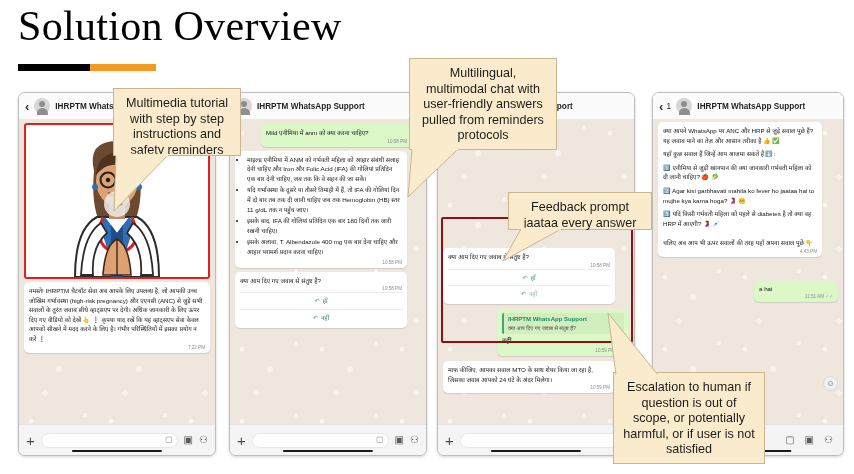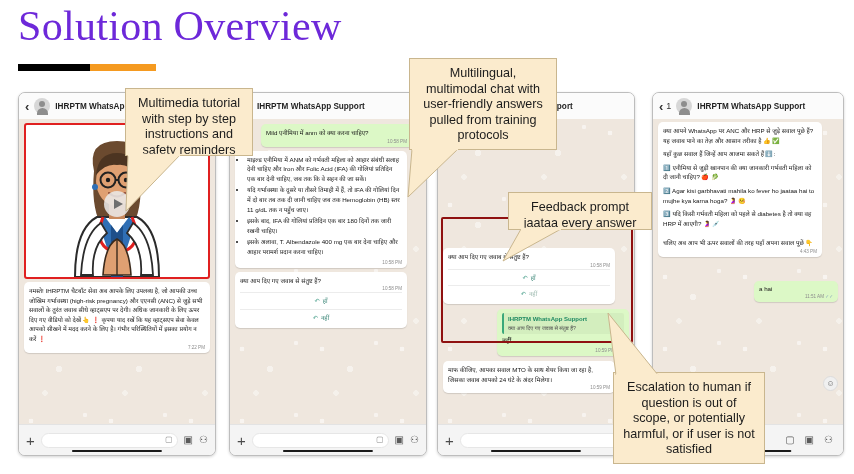--- a/index.html
+++ b/index.html
@@ -8,21 +8,21 @@
     background:#ffffff;
     font-family:"Liberation Sans",sans-serif;
     color:#111;
   }
   .slide{position:absolute;inset:0;}
 
   
   .title{
     position:absolute;left:18px;top:2px;
     font-family:"Liberation Serif",serif;
-    font-size:42px;font-weight:400;letter-spacing:.3px;color:#6d28d9;
+    font-size:42px;font-weight:400;letter-spacing:.3px;color:#000000;
   }
   .rule{position:absolute;left:18px;top:64px;height:7px;width:138px;display:flex;}
   .rule .seg1{flex:0 0 52%;background:#000000;}
   .rule .seg2{flex:1;background:#F59A20;}
 
   
   .phone{
     position:absolute;background:#fff;
     border:1px solid #bdbdbd;border-radius:7px;
     overflow:hidden;box-shadow:0 1px 3px rgba(0,0,0,.18);
@@ -307,30 +307,30 @@
       <div style="position:absolute;right:5px;bottom:34px;width:13px;height:13px;border-radius:50%;background:#f0f0f0;border:1px solid #dcdcdc;display:flex;align-items:center;justify-content:center;font-size:8px;color:#6a6a6a;">☺</div>
     </div>
     <div class="ph-foot" style="justify-content:flex-end;gap:10px;padding-right:10px;">
       <span class="foot-ico">▢</span>
       <span class="foot-ico">▣</span>
       <span class="foot-ico">⚇</span>
       <span class="homebar"></span>
     </div>
   </div>
 
-  <div class="callout" style="left:113px;top:88px;width:128px;height:68px;margin-left:12px;">
+  <div class="callout" style="left:113px;top:88px;width:128px;height:68px;">
     <span>Multimedia tutorial with step by step instructions and safety reminders</span>
     <svg class="tail" style="left:-2px;top:66px;width:60px;height:60px;overflow:visible;">
       <polygon points="4,0 56,0 2,56" fill="#FBEBCD" stroke="#c9b68e" stroke-width="1"></polygon>
       <line x1="4" y1="0" x2="56" y2="0" stroke="#FBEBCD" stroke-width="2.5"></line>
     </svg>
   </div>
 
   <div class="callout" style="left:409px;top:58px;width:148px;height:92px;">
-    <span>Multilingual, multimodal chat with user-friendly answers pulled from training protocols</span>
+    <span>Multilingual, multimodal chat with user-friendly answers pulled from reminders protocols</span>
     <svg class="tail" style="left:-2px;top:90px;width:60px;height:60px;overflow:visible;">
       <polygon points="4,0 50,0 0,48" fill="#FBEBCD" stroke="#c9b68e" stroke-width="1"></polygon>
       <line x1="4" y1="0" x2="50" y2="0" stroke="#FBEBCD" stroke-width="2.5"></line>
     </svg>
   </div>
 
   <div class="callout" style="left:508px;top:192px;width:144px;height:38px;">
     <span>Feedback prompt jaataa every answer</span>
     <svg class="tail" style="left:8px;top:36px;width:60px;height:40px;overflow:visible;">
       <polygon points="4,0 44,0 -14,32" fill="#FBEBCD" stroke="#c9b68e" stroke-width="1"></polygon>

